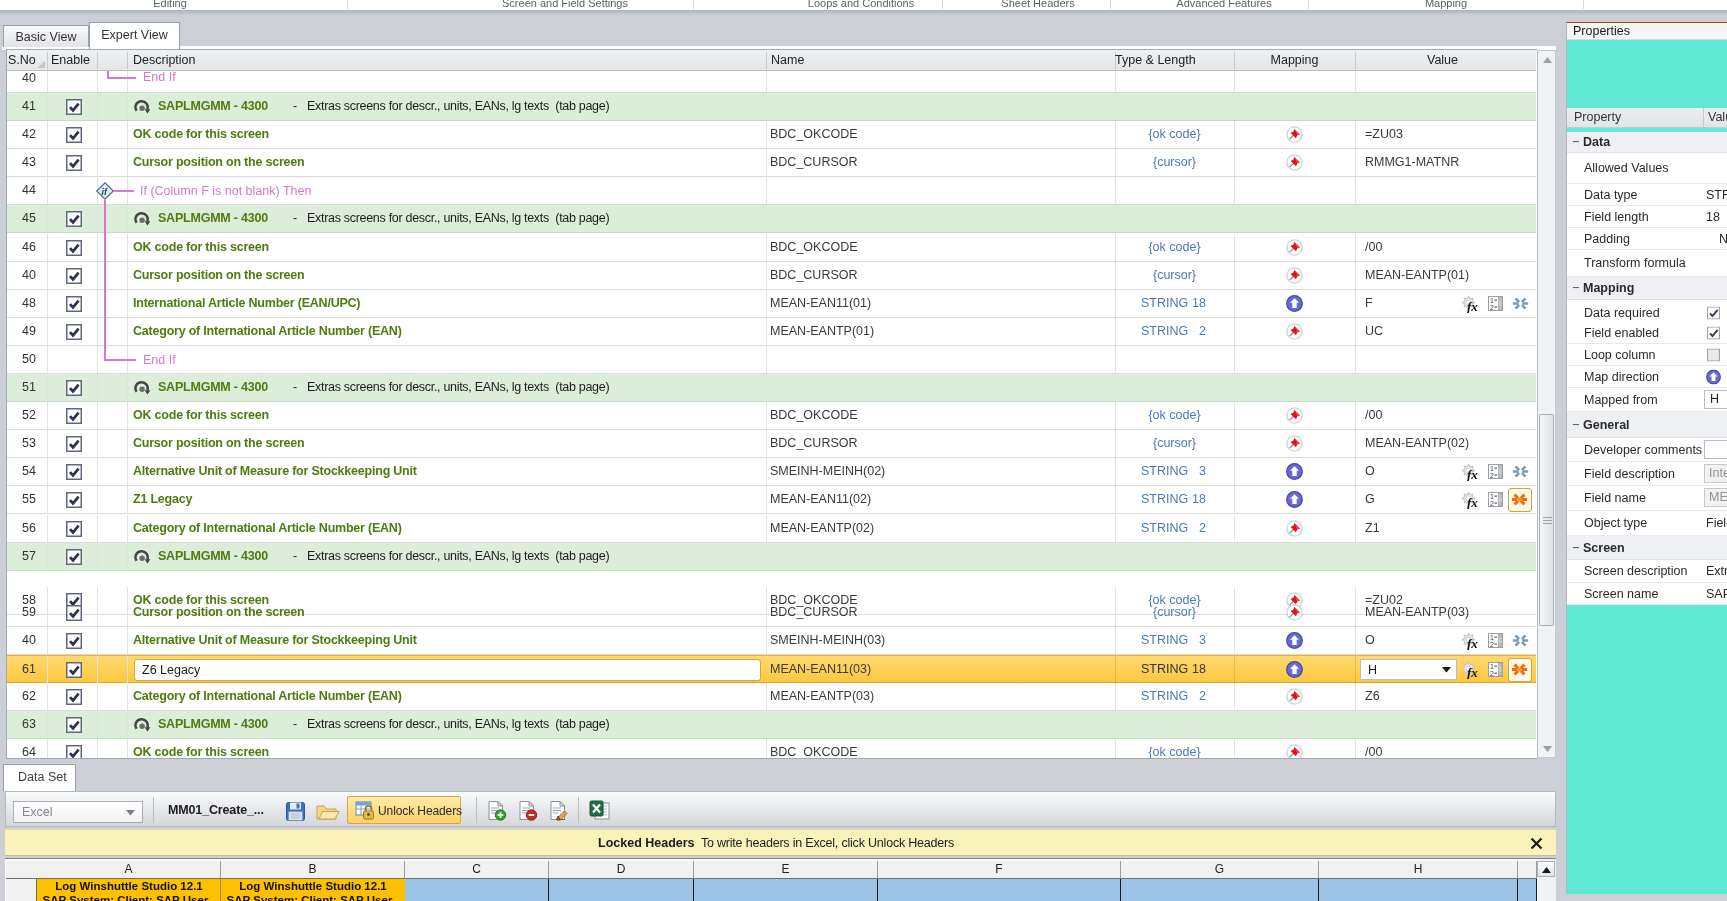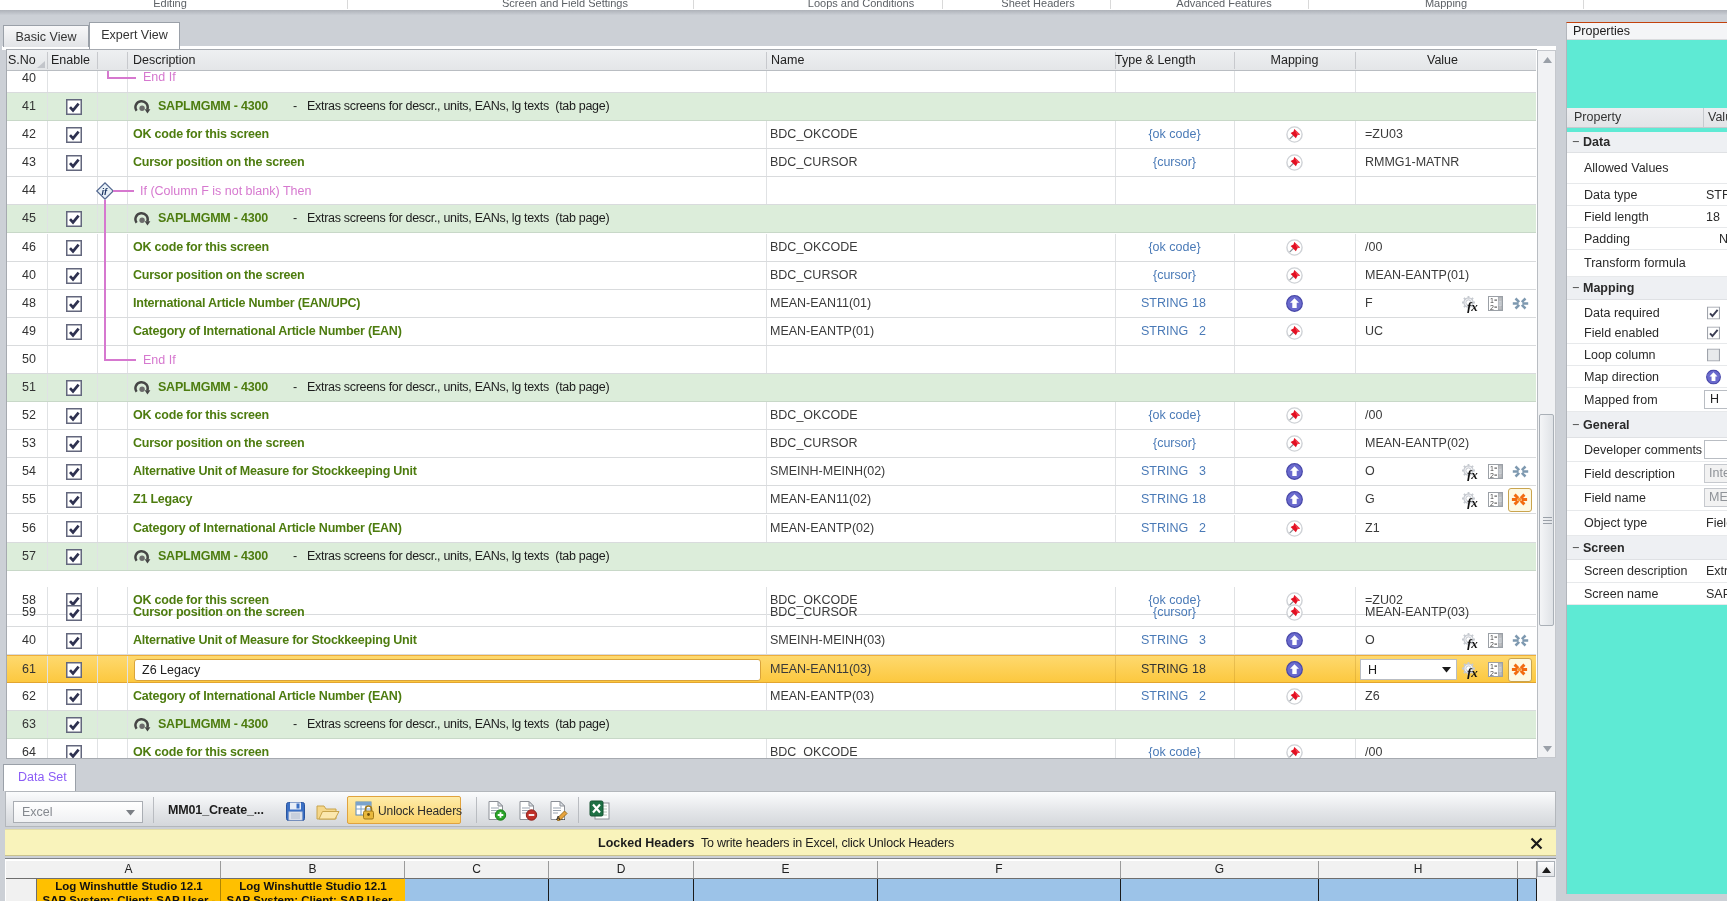--- a/index.html
+++ b/index.html
@@ -906,21 +906,21 @@
     <div class="prow" style="top:537px;height:23px;">
       <span class="pname">Screen description</span>
       <span class="pval">Extra</span>
     </div>
     <div class="prow" style="top:560px;height:22px;">
       <span class="pname">Screen name</span>
       <span class="pval">SAPL</span>
     </div>
   </div>
 <div class="abs" style="left:3px;top:764px;width:73px;height:27px;background:#fff;border:1px solid #9aa0a8;border-bottom:none;z-index:2;">
-    <span style="position:absolute;left:14px;top:5px;color:#8b5cf6">Data Set</span>
+    <span style="position:absolute;left:14px;top:5px;color:#404040">Data Set</span>
   </div>
 <div id="dstoolbar" class="abs">
     <div class="abs" style="left:7px;top:9px;width:130px;height:22px;background:linear-gradient(#fff,#f0f1f3);border:1px solid #a9adb3;">
       <span style="position:absolute;left:8px;top:3px;color:#85898f">Excel</span>
       <svg style="position:absolute;right:7px;top:8px" width="9" height="6" viewBox="0 0 9 6">
         <path d="M0 0 h9 l-4.5 5.5 Z" fill="#7b7f85"></path>
       </svg>
     </div>
     <div class="tsep" style="left:147px"></div>
     <span class="abs b" style="left:162px;top:11px;font-size:12.5px;letter-spacing:-0.15px;color:#1c1c1c">MM01_Create_...</span>

